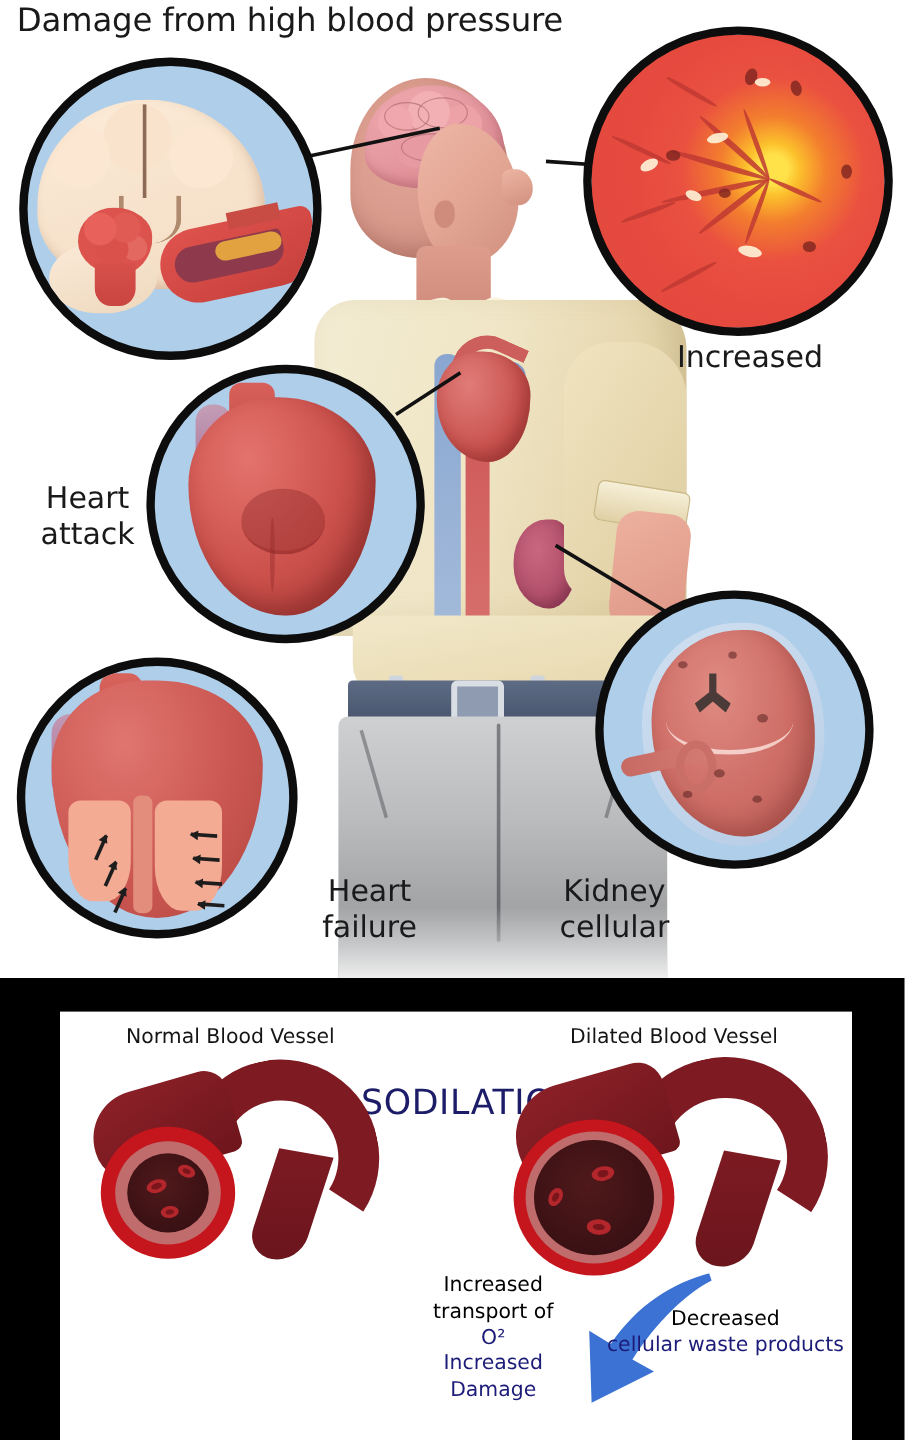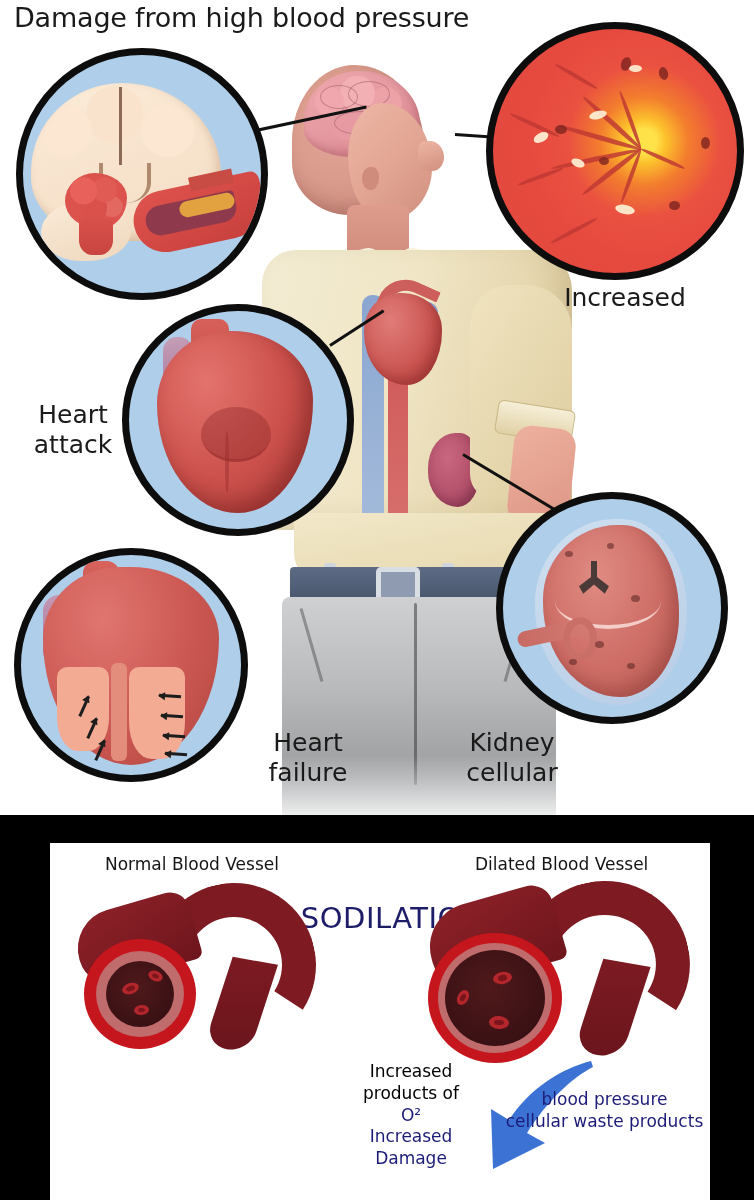--- a/index.html
+++ b/index.html
@@ -800,27 +800,27 @@
       </div>
 
       <div id="arrow-wrap">
         <svg width="120" height="112" viewBox="0 0 120 112" aria-hidden="true">
           <path d="M106 6 C 86 16, 60 40, 40 72 L 58 82 L 6 108 L 4 48 L 22 59 C 44 26, 74 8, 104 0 Z" fill="#3b72d4"></path>
         </svg>
       </div>
 
       <div class="info-text" id="left-info" style="left:296px;top:218px;width:130px;">
         <span class="blk">Increased</span>
-        <span class="blk">products of</span>
+        <span class="blk">transport of</span>
         <span class="blu">O²</span>
         <span class="blu">Increased</span>
         <span class="blu">Damage</span>
       </div>
 
       <div class="info-text" id="right-info" style="left:452px;top:246px;width:205px;">
-        <span class="blu">blood pressure</span>
+        <span class="blk">Decreased</span>
         <span class="blu">cellular waste products</span>
       </div>
 
     </div>
   </div>
 
 </div>
 
 </body></html>

